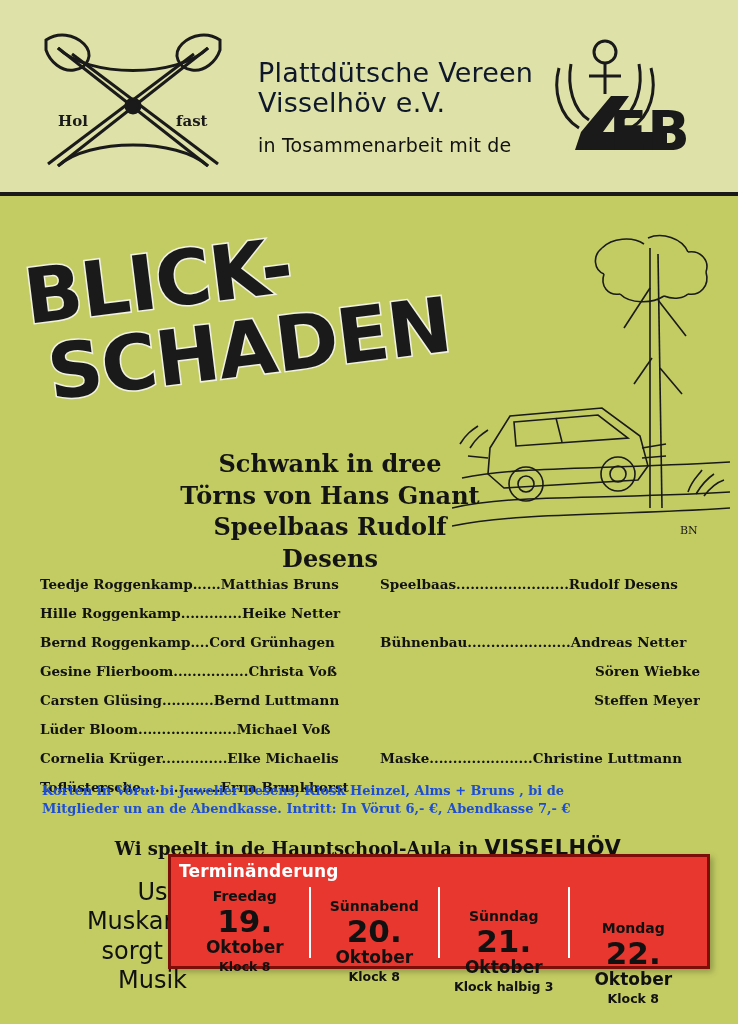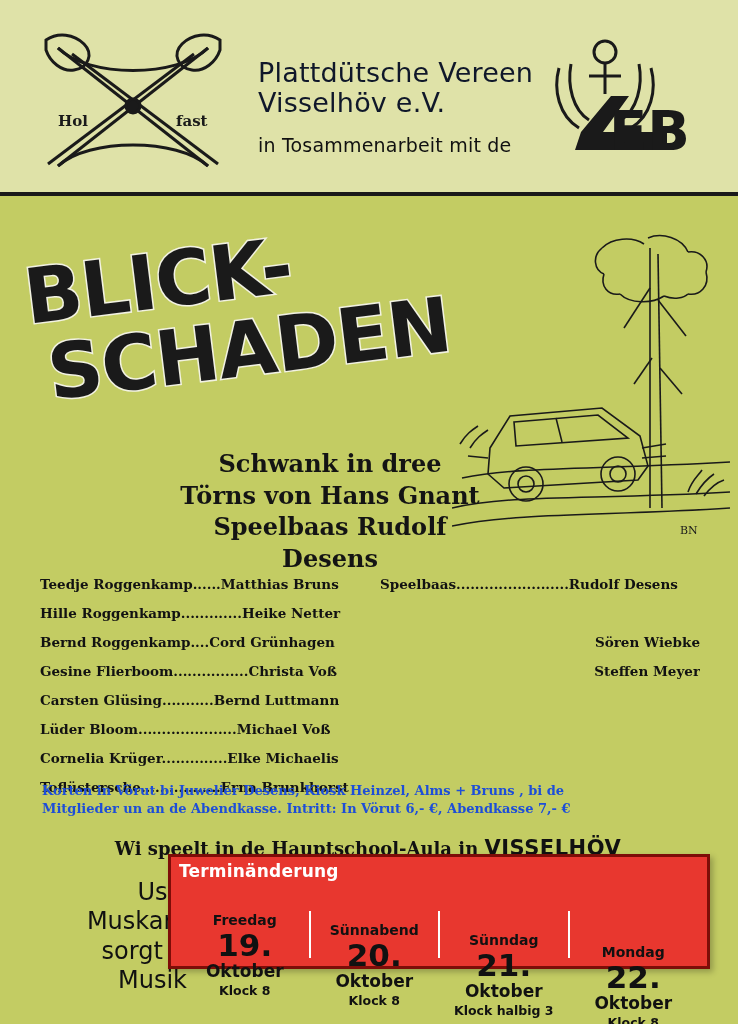--- a/index.html
+++ b/index.html
@@ -192,21 +192,20 @@
     font-weight: bold;
     font-size: 17px;
     color: #fff;
     letter-spacing: 0.2px;
   }
   .dates {
     position: absolute;
     left: 10px; top: 30px;
     right: 10px; bottom: 8px;
     display: flex;
-    margin-top: 24px;
   }
   .date-cell {
     flex: 1;
     border-right: 2px solid #fff;
     text-align: center;
     color: #111;
     padding-top: 4px;
     box-sizing: border-box;
   }
   .date-cell:last-child { border-right: none; }
@@ -374,28 +373,34 @@
       </div>
     </div>
 
     <div class="cast-col right">
       <div class="cast-row">
         <span class="role">Speelbaas</span><span class="dots">........................</span><span class="actor">Rudolf Desens</span>
       </div>
       <div class="cast-row">
         <span class="role"></span><span class="dots"></span><span class="actor"></span>
       </div>
+      <div class="cast-row">
+        <span class="role">Bühnenbau</span><span class="dots">......................</span><span class="actor">Andreas Netter</span>
+      </div>
       <div class="cast-row only-actor">
         <span class="actor">Sören Wiebke</span>
       </div>
       <div class="cast-row only-actor">
         <span class="actor">Steffen Meyer</span>
       </div>
       <div class="cast-row">
         <span class="role"></span>
+      </div>
+      <div class="cast-row">
+        <span class="role">Maske</span><span class="dots">......................</span><span class="actor">Christine Luttmann</span>
       </div>
     </div>
   </div>
 
   <div class="info">
     <div>Korten in Vörut bi Juwelier Desens, Kiosk Heinzel, Alms + Bruns , bi de</div>
     <div>Mitglieder un an de Abendkasse. Intritt: In Vörut 6,- €, Abendkasse 7,- €</div>
   </div>
 
   <div class="venue">

